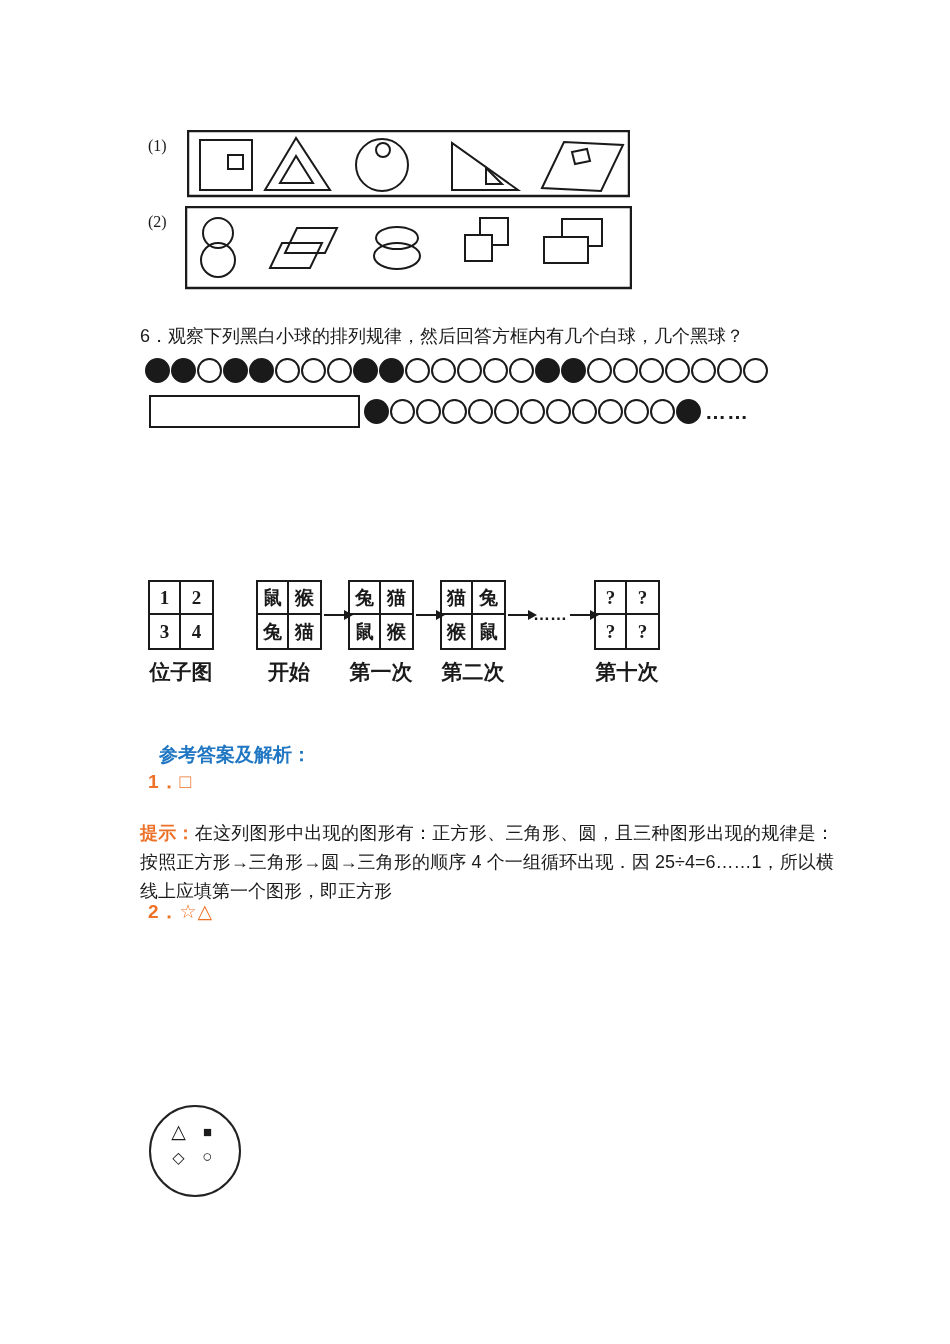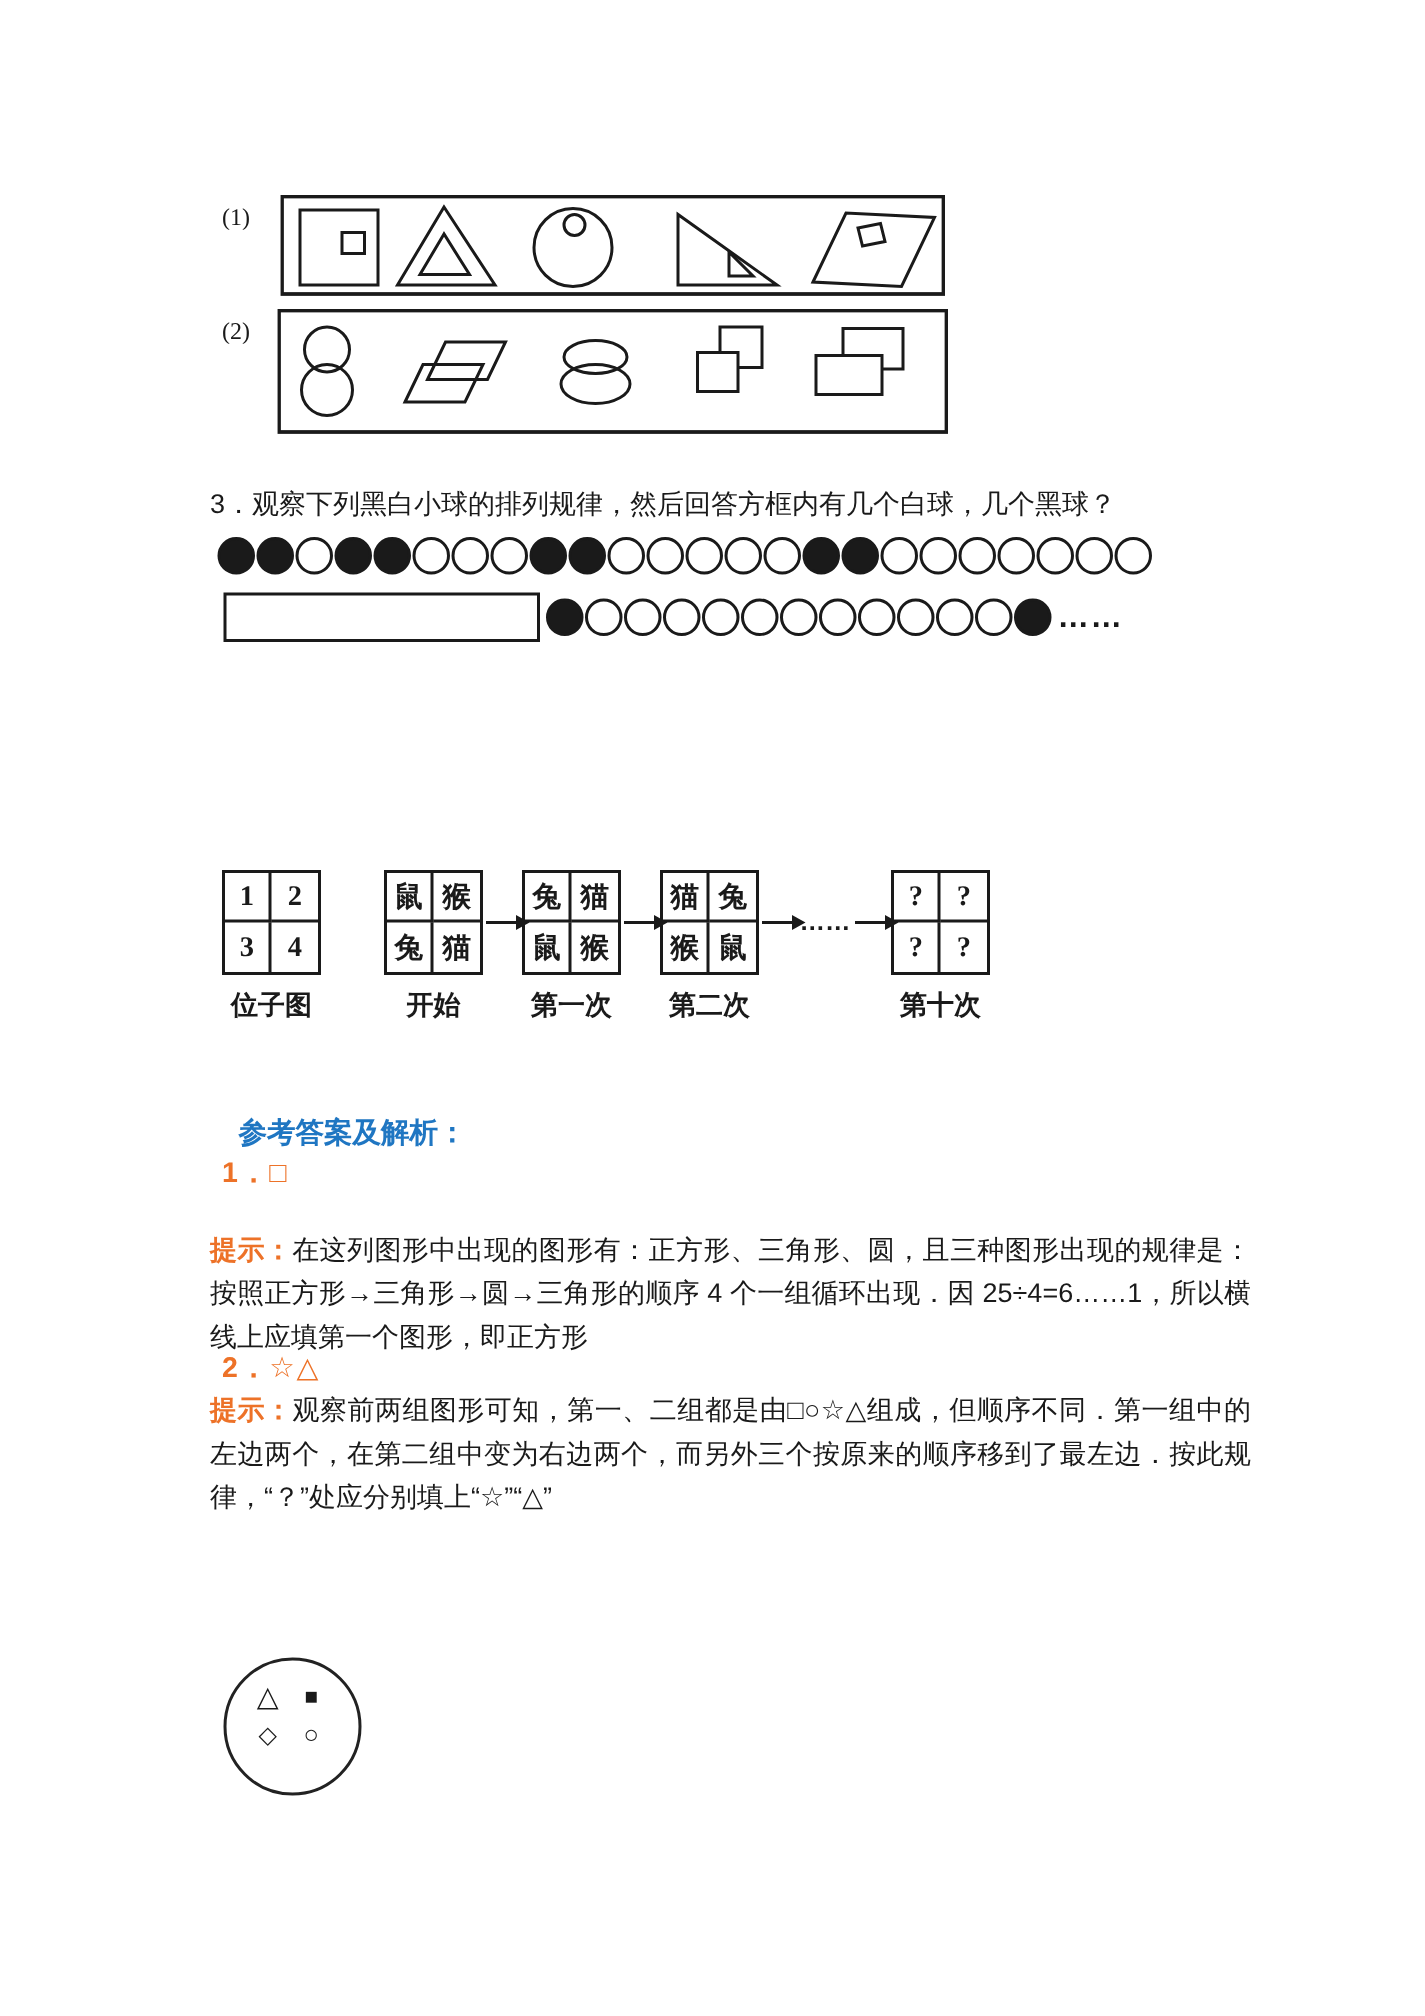--- a/index.html
+++ b/index.html
@@ -24,21 +24,21 @@
   #q10-strip{display:flex;align-items:flex-start;}
   .grid-col{display:flex;flex-direction:column;align-items:center;flex:none;}
   .sgrid{display:grid;grid-template-columns:1fr 1fr;grid-template-rows:1fr 1fr;width:66px;height:70px;
          border:2.5px solid var(--ink,#141414);box-sizing:border-box;background:#fff;}
   .sgrid .cell{display:flex;align-items:center;justify-content:center;
          font-family:"Liberation Serif","DejaVu Serif",serif;font-weight:700;font-size:19px;}
   .cell.c0{border-right:2px solid var(--ink,#141414);border-bottom:2px solid var(--ink,#141414);}
   .cell.c1{border-bottom:2px solid var(--ink,#141414);}
   .cell.c2{border-right:2px solid var(--ink,#141414);}
   .grid-label{margin-top:8px;font-family:Liberation Sans, sans-serif;
-         font-weight:700;font-size:18px;white-space:nowrap;}
+         font-weight:700;font-size:21px;white-space:nowrap;}
   .conn{height:70px;display:flex;align-items:center;flex:none;}
   .conn-gap{width:42px;flex:none;}
   .arrow{width:21px;height:2px;background:var(--ink,#141414);position:relative;margin:0 3px 0 2px;}
   .arrow:after{content:"";position:absolute;right:-8px;top:-4px;
          border-left:9px solid var(--ink,#141414);border-top:5px solid transparent;border-bottom:5px solid transparent;}
   .conn-dots{font-weight:700;font-size:17px;margin:0 1px;white-space:nowrap;}
   
   .blue{color:var(--blue,#1F76C2);font-weight:700;margin-left:11px;}
   .orange{color:var(--orange,#ED7228);font-weight:700;}
   .answer-head{font-size:19px;}
@@ -105,21 +105,21 @@
         <rect class="ln" x="295" y="12" width="28" height="27"></rect>
         <rect class="ln fillwhite" x="280" y="29" width="27" height="26"></rect>
       </g>
       <g>
         <rect class="ln" x="377" y="13" width="40" height="27"></rect>
         <rect class="ln fillwhite" x="359" y="31" width="44" height="26"></rect>
       </g>
     </svg>
   </div>
 
-  <div class="abs para" style="left:140px;top:322px;width:700px;">3．观察下列黑白小球的排列规律，然后回答方框内有几个白球，几个黑球？</div>
+  <div class="abs para" style="left:140px;top:322px;width:700px;">6．观察下列黑白小球的排列规律，然后回答方框内有几个白球，几个黑球？</div>
   <div class="abs ballrow" style="left:145px;top:358px;">
       <span class="ball black"></span>
       <span class="ball black"></span>
       <span class="ball"></span>
       <span class="ball black"></span>
       <span class="ball black"></span>
       <span class="ball"></span>
       <span class="ball"></span>
       <span class="ball"></span>
       <span class="ball black"></span>
@@ -224,23 +224,20 @@
     </div>
 
   <div class="abs blue answer-head" style="left:148px;top:742px;">参考答案及解析：</div>
 
   <div class="abs orange answer-num" style="left:148px;top:769px;">1．□</div>
   <div class="abs para" style="left:140px;top:819px;width:694px;">
     <span class="orange">提示：</span><span>在这列图形中出现的图形有：正方形、三角形、圆，且三种图形出现的规律是：按照正方形→三角形→圆→三角形的顺序 4 个一组循环出现．因 25÷4=6……1，所以横线上应填第一个图形，即正方形</span>
   </div>
 
   <div class="abs orange answer-num" style="left:148px;top:899px;">2．☆△</div>
-  <div class="abs para" style="left:140px;top:926px;width:694px;">
-    <span class="orange">提示：</span><span>观察前两组图形可知，第一、二组都是由□○☆△组成，但顺序不同．第一组中的左边两个，在第二组中变为右边两个，而另外三个按原来的顺序移到了最左边．按此规律，“？”处应分别填上“☆”“△”</span>
-  </div>
 
 
   <div class="abs circle-fig" style="left:149px;top:1105px;">
     <div class="glyphs">
       <span>△</span>
       <span>■</span>
       <span>◇</span>
       <span>○</span>
     </div>
   </div>

